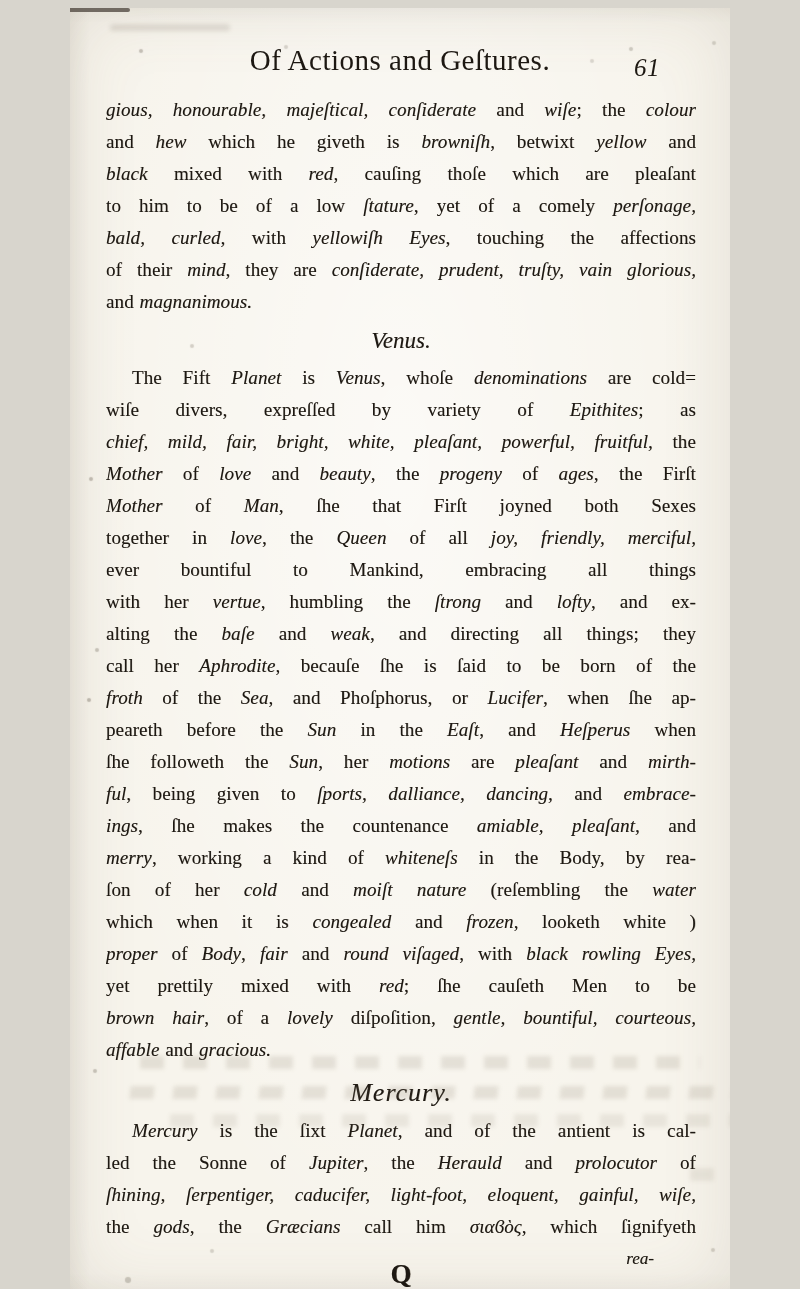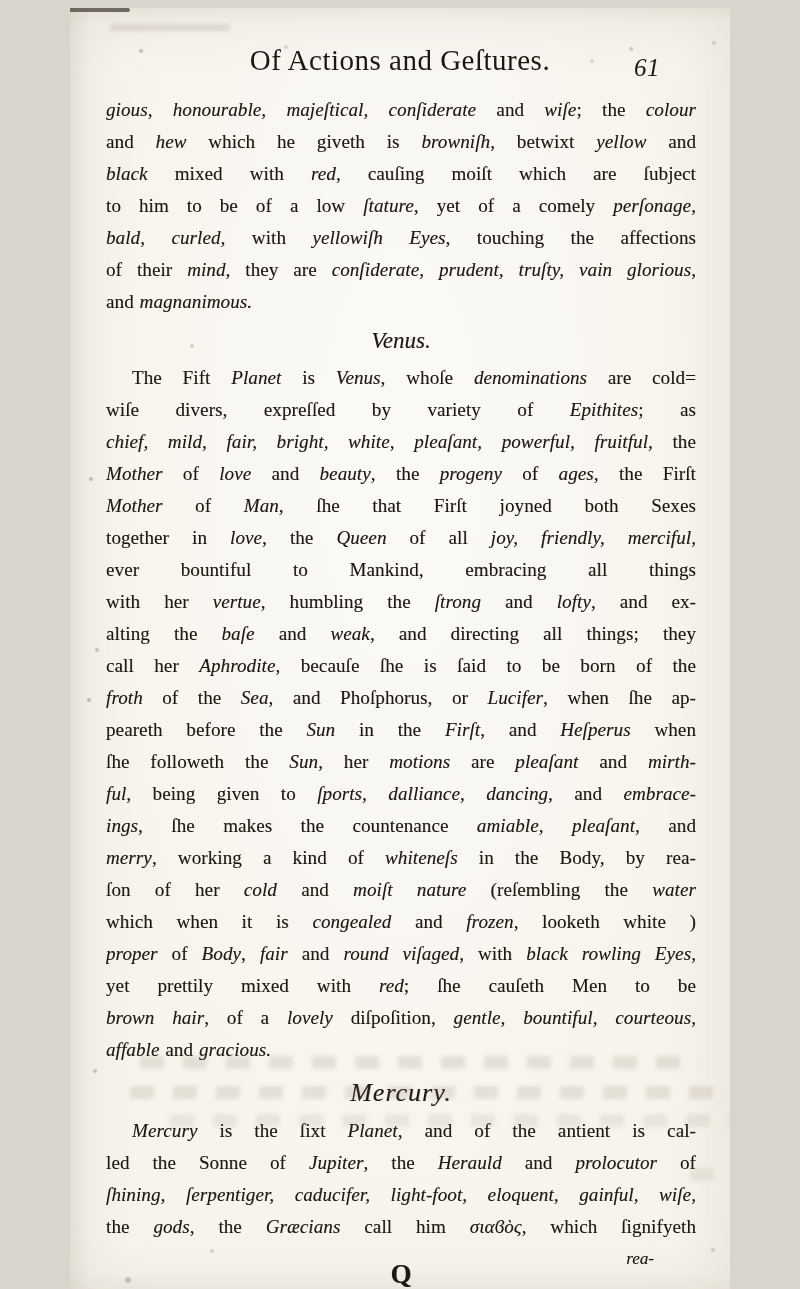--- a/index.html
+++ b/index.html
@@ -80,40 +80,40 @@
 
   <div class="running-header">
     <span>Of Actions and Geſtures.</span>
     <span class="page-number">61</span>
   </div>
 
   <div class="text-block">
       <div class="paragraph">
         <div class="line fill"><span class="it">gious, honourable, majeſtical, conſiderate</span><span class="ro"> and </span><span class="it">wiſe</span><span class="ro">; the </span><span class="it">colour</span></div>
         <div class="line fill"><span class="ro">and </span><span class="it">hew</span><span class="ro"> which he giveth is </span><span class="it">browniſh</span><span class="ro">, betwixt </span><span class="it">yellow</span><span class="ro"> and</span></div>
-        <div class="line fill"><span class="it">black</span><span class="ro"> mixed with </span><span class="it">red</span><span class="ro">, cauſing moiſt which are ſubject</span></div>
+        <div class="line fill"><span class="it">black</span><span class="ro"> mixed with </span><span class="it">red</span><span class="ro">, cauſing thoſe which are pleaſant</span></div>
         <div class="line fill"><span class="ro">to him to be of a low </span><span class="it">ſtature</span><span class="ro">, yet of a comely </span><span class="it">perſonage,</span></div>
         <div class="line fill"><span class="it">bald, curled,</span><span class="ro"> with </span><span class="it">yellowiſh Eyes</span><span class="ro">, touching the affections</span></div>
         <div class="line fill"><span class="ro">of their </span><span class="it">mind</span><span class="ro">, they are </span><span class="it">conſiderate, prudent, truſty, vain glorious,</span></div>
         <div class="line"><span class="ro">and </span><span class="it">magnanimous.</span></div>
       </div>
       <div class="heading heading-small">Venus.</div>
       <div class="paragraph">
         <div class="line fill indent"><span class="ro">The Fift </span><span class="it">Planet</span><span class="ro"> is </span><span class="it">Venus</span><span class="ro">, whoſe </span><span class="it">denominations</span><span class="ro"> are cold=</span></div>
         <div class="line fill"><span class="ro">wiſe divers, expreſſed by variety of </span><span class="it">Epithites</span><span class="ro">; as</span></div>
         <div class="line fill"><span class="it">chief, mild, fair, bright, white, pleaſant, powerful, fruitful,</span><span class="ro"> the</span></div>
         <div class="line fill"><span class="it">Mother</span><span class="ro"> of </span><span class="it">love</span><span class="ro"> and </span><span class="it">beauty</span><span class="ro">, the </span><span class="it">progeny</span><span class="ro"> of </span><span class="it">ages</span><span class="ro">, the Firſt</span></div>
         <div class="line fill"><span class="it">Mother</span><span class="ro"> of </span><span class="it">Man</span><span class="ro">, ſhe that Firſt joyned both Sexes</span></div>
         <div class="line fill"><span class="ro">together in </span><span class="it">love</span><span class="ro">, the </span><span class="it">Queen</span><span class="ro"> of all </span><span class="it">joy, friendly, merciful,</span></div>
         <div class="line fill"><span class="ro">ever bountiful to Mankind, embracing all things</span></div>
         <div class="line fill"><span class="ro">with her </span><span class="it">vertue</span><span class="ro">, humbling the </span><span class="it">ſtrong</span><span class="ro"> and </span><span class="it">lofty</span><span class="ro">, and ex-</span></div>
         <div class="line fill"><span class="ro">alting the </span><span class="it">baſe</span><span class="ro"> and </span><span class="it">weak</span><span class="ro">, and directing all things; they</span></div>
         <div class="line fill"><span class="ro">call her </span><span class="it">Aphrodite</span><span class="ro">, becauſe ſhe is ſaid to be born of the</span></div>
         <div class="line fill"><span class="it">froth</span><span class="ro"> of the </span><span class="it">Sea</span><span class="ro">, and Phoſphorus, or </span><span class="it">Lucifer</span><span class="ro">, when ſhe ap-</span></div>
-        <div class="line fill"><span class="ro">peareth before the </span><span class="it">Sun</span><span class="ro"> in the </span><span class="it">Firſt</span><span class="ro">, and </span><span class="it">Heſperus</span><span class="ro"> when</span></div>
+        <div class="line fill"><span class="ro">peareth before the </span><span class="it">Sun</span><span class="ro"> in the </span><span class="it">Eaſt</span><span class="ro">, and </span><span class="it">Heſperus</span><span class="ro"> when</span></div>
         <div class="line fill"><span class="ro">ſhe followeth the </span><span class="it">Sun</span><span class="ro">, her </span><span class="it">motions</span><span class="ro"> are </span><span class="it">pleaſant</span><span class="ro"> and </span><span class="it">mirth-</span></div>
         <div class="line fill"><span class="it">ful</span><span class="ro">, being given to </span><span class="it">ſports, dalliance, dancing,</span><span class="ro"> and </span><span class="it">embrace-</span></div>
         <div class="line fill"><span class="it">ings</span><span class="ro">, ſhe makes the countenance </span><span class="it">amiable, pleaſant,</span><span class="ro"> and</span></div>
         <div class="line fill"><span class="it">merry</span><span class="ro">, working a kind of </span><span class="it">whiteneſs</span><span class="ro"> in the Body, by rea-</span></div>
         <div class="line fill"><span class="ro">ſon of her </span><span class="it">cold</span><span class="ro"> and </span><span class="it">moiſt nature</span><span class="ro"> (reſembling the </span><span class="it">water</span></div>
         <div class="line fill"><span class="ro">which when it is </span><span class="it">congealed</span><span class="ro"> and </span><span class="it">frozen</span><span class="ro">, looketh white )</span></div>
         <div class="line fill"><span class="it">proper</span><span class="ro"> of </span><span class="it">Body</span><span class="ro">, </span><span class="it">fair</span><span class="ro"> and </span><span class="it">round viſaged</span><span class="ro">, with </span><span class="it">black rowling Eyes,</span></div>
         <div class="line fill"><span class="ro">yet prettily mixed with </span><span class="it">red</span><span class="ro">; ſhe cauſeth Men to be</span></div>
         <div class="line fill"><span class="it">brown hair</span><span class="ro">, of a </span><span class="it">lovely</span><span class="ro"> diſpoſition, </span><span class="it">gentle, bountiful, courteous,</span></div>
         <div class="line"><span class="it">affable</span><span class="ro"> and </span><span class="it">gracious.</span></div>

